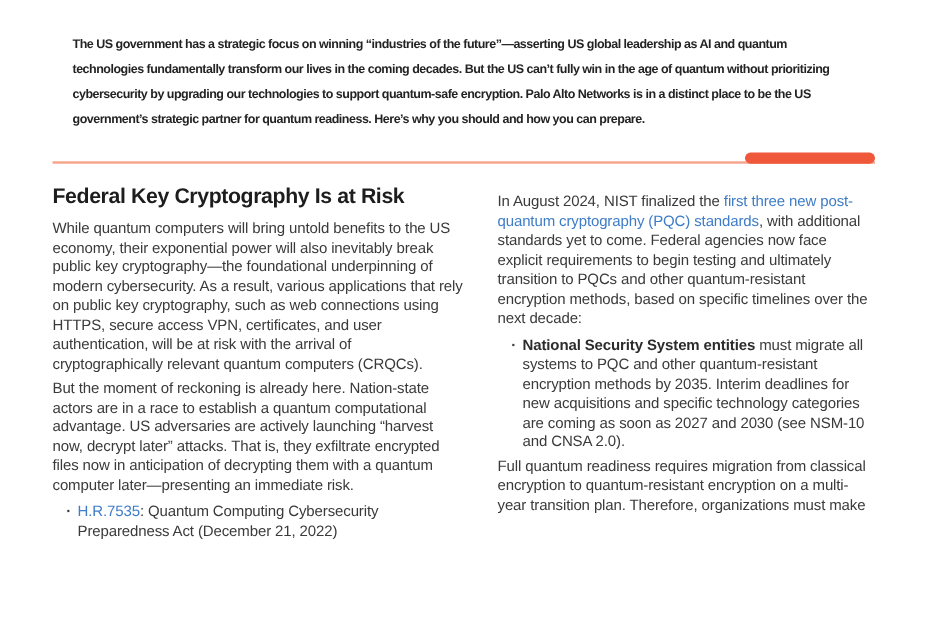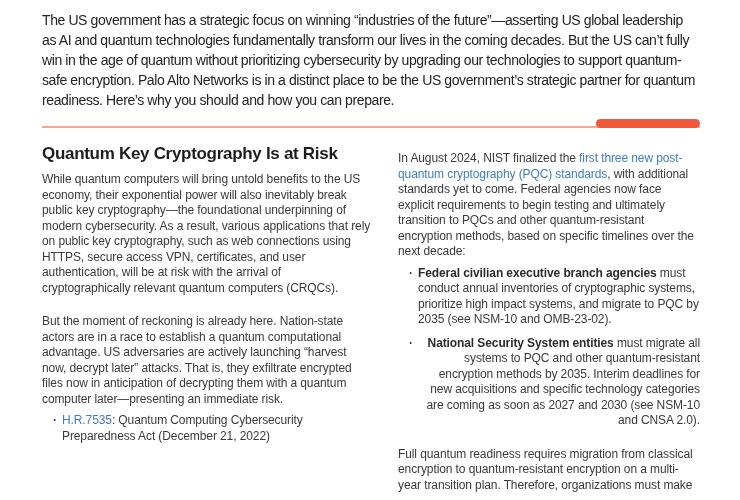--- a/index.html
+++ b/index.html
@@ -11,24 +11,24 @@
     width: 740px;
     height: 500px;
     overflow: hidden;
     font-family: "Liberation Sans", sans-serif;
     color: #3a3a3a;
   }
   .page {
     padding: 10px 40px 0 42px;
   }
   .intro {
-    margin: 0;
-    font-size: 14px;
+    margin: 16px;
+    font-size: 10px;
     line-height: 20px;
-    font-weight: 400;
+    font-weight: 700;
     letter-spacing: -0.4px;
     color: #232323;
   }
   .divider {
     position: relative;
     margin-top: 9px;
     height: 9px;
   }
   .divider-line {
     position: absolute;
@@ -71,21 +71,21 @@
     color: #6e6e6e;
     letter-spacing: -0.1px;
   }
   p.body {
     margin: 8px 0 0;
     font-size: 12px;
     line-height: 15.5px;
     letter-spacing: -0.1px;
     color: #3a3a3a;
   }
-  p.body.second { margin-top: 18px; }
+  p.body.second { margin-top: 4px; }
   h3.orange-heading {
     margin: 9px 0 0;
     font-size: 13.5px;
     line-height: 17px;
     font-weight: 700;
     letter-spacing: -0.1px;
     color: #ef583a;
   }
   ul.bullets {
     list-style: none;
@@ -125,31 +125,30 @@
   <p class="intro">The US government has a strategic focus on winning “industries of the future”—asserting US global leadership as AI and quantum technologies fundamentally transform our lives in the coming decades. But the US can’t fully win in the age of quantum without prioritizing cybersecurity by upgrading our technologies to support quantum-safe encryption. Palo Alto Networks is in a distinct place to be the US government’s strategic partner for quantum readiness. Here’s why you should and how you can prepare.</p>
 
   <div class="divider">
     <div class="divider-line"></div>
     <div class="divider-pill"></div>
   </div>
 
   <div class="columns">
 
     <div class="col-left">
-      <h2 class="section-heading">Quantum Key Cryptography Is at Risk</h2>
+      <h2 class="section-heading">Federal Key Cryptography Is at Risk</h2>
       <p class="body">While quantum computers will bring untold benefits to the US economy, their exponential power will also inevitably break public key cryptography—the foundational underpinning of modern cybersecurity. As a result, various applications that rely on public key cryptography, such as web connections using HTTPS, secure access VPN, certificates, and user authentication, will be at risk with the arrival of cryptographically relevant quantum computers (CRQCs).</p>
       <p class="body second">But the moment of reckoning is already here. Nation-state actors are in a race to establish a quantum computational advantage. US adversaries are actively launching “harvest now, decrypt later” attacks. That is, they exfiltrate encrypted files now in anticipation of decrypting them with a quantum computer later—presenting an immediate risk.</p>
       <ul class="bullets">
         <li><a class="link bold" href="#">H.R.7535</a><span>: Quantum Computing Cybersecurity Preparedness Act (December 21, 2022)</span></li>
       </ul>
     </div>
 
     <div class="col-right">
       <p class="body"><span>In August 2024, NIST finalized the </span><a class="link" href="#">first three new post-quantum cryptography (PQC) standards</a><span>, with additional standards yet to come. Federal agencies now face explicit requirements to begin testing and ultimately transition to PQCs and other quantum-resistant encryption methods, based on specific timelines over the next decade:</span></p>
       <ul class="bullets">
-        <li><strong>Federal civilian executive branch agencies</strong><span> must conduct annual inventories of cryptographic systems, prioritize high impact systems, and migrate to PQC by 2035 (see NSM-10 and OMB-23-02).</span></li>
         <li><strong>National Security System entities</strong><span> must migrate all systems to PQC and other quantum-resistant encryption methods by 2035. Interim deadlines for new acquisitions and specific technology categories are coming as soon as 2027 and 2030 (see NSM-10 and CNSA 2.0).</span></li>
       </ul>
       <p class="body second">Full quantum readiness requires migration from classical encryption to quantum-resistant encryption on a multi-year transition plan. Therefore, organizations must make</p>
     </div>
 
   </div>
 </div>
 
 </body></html>

